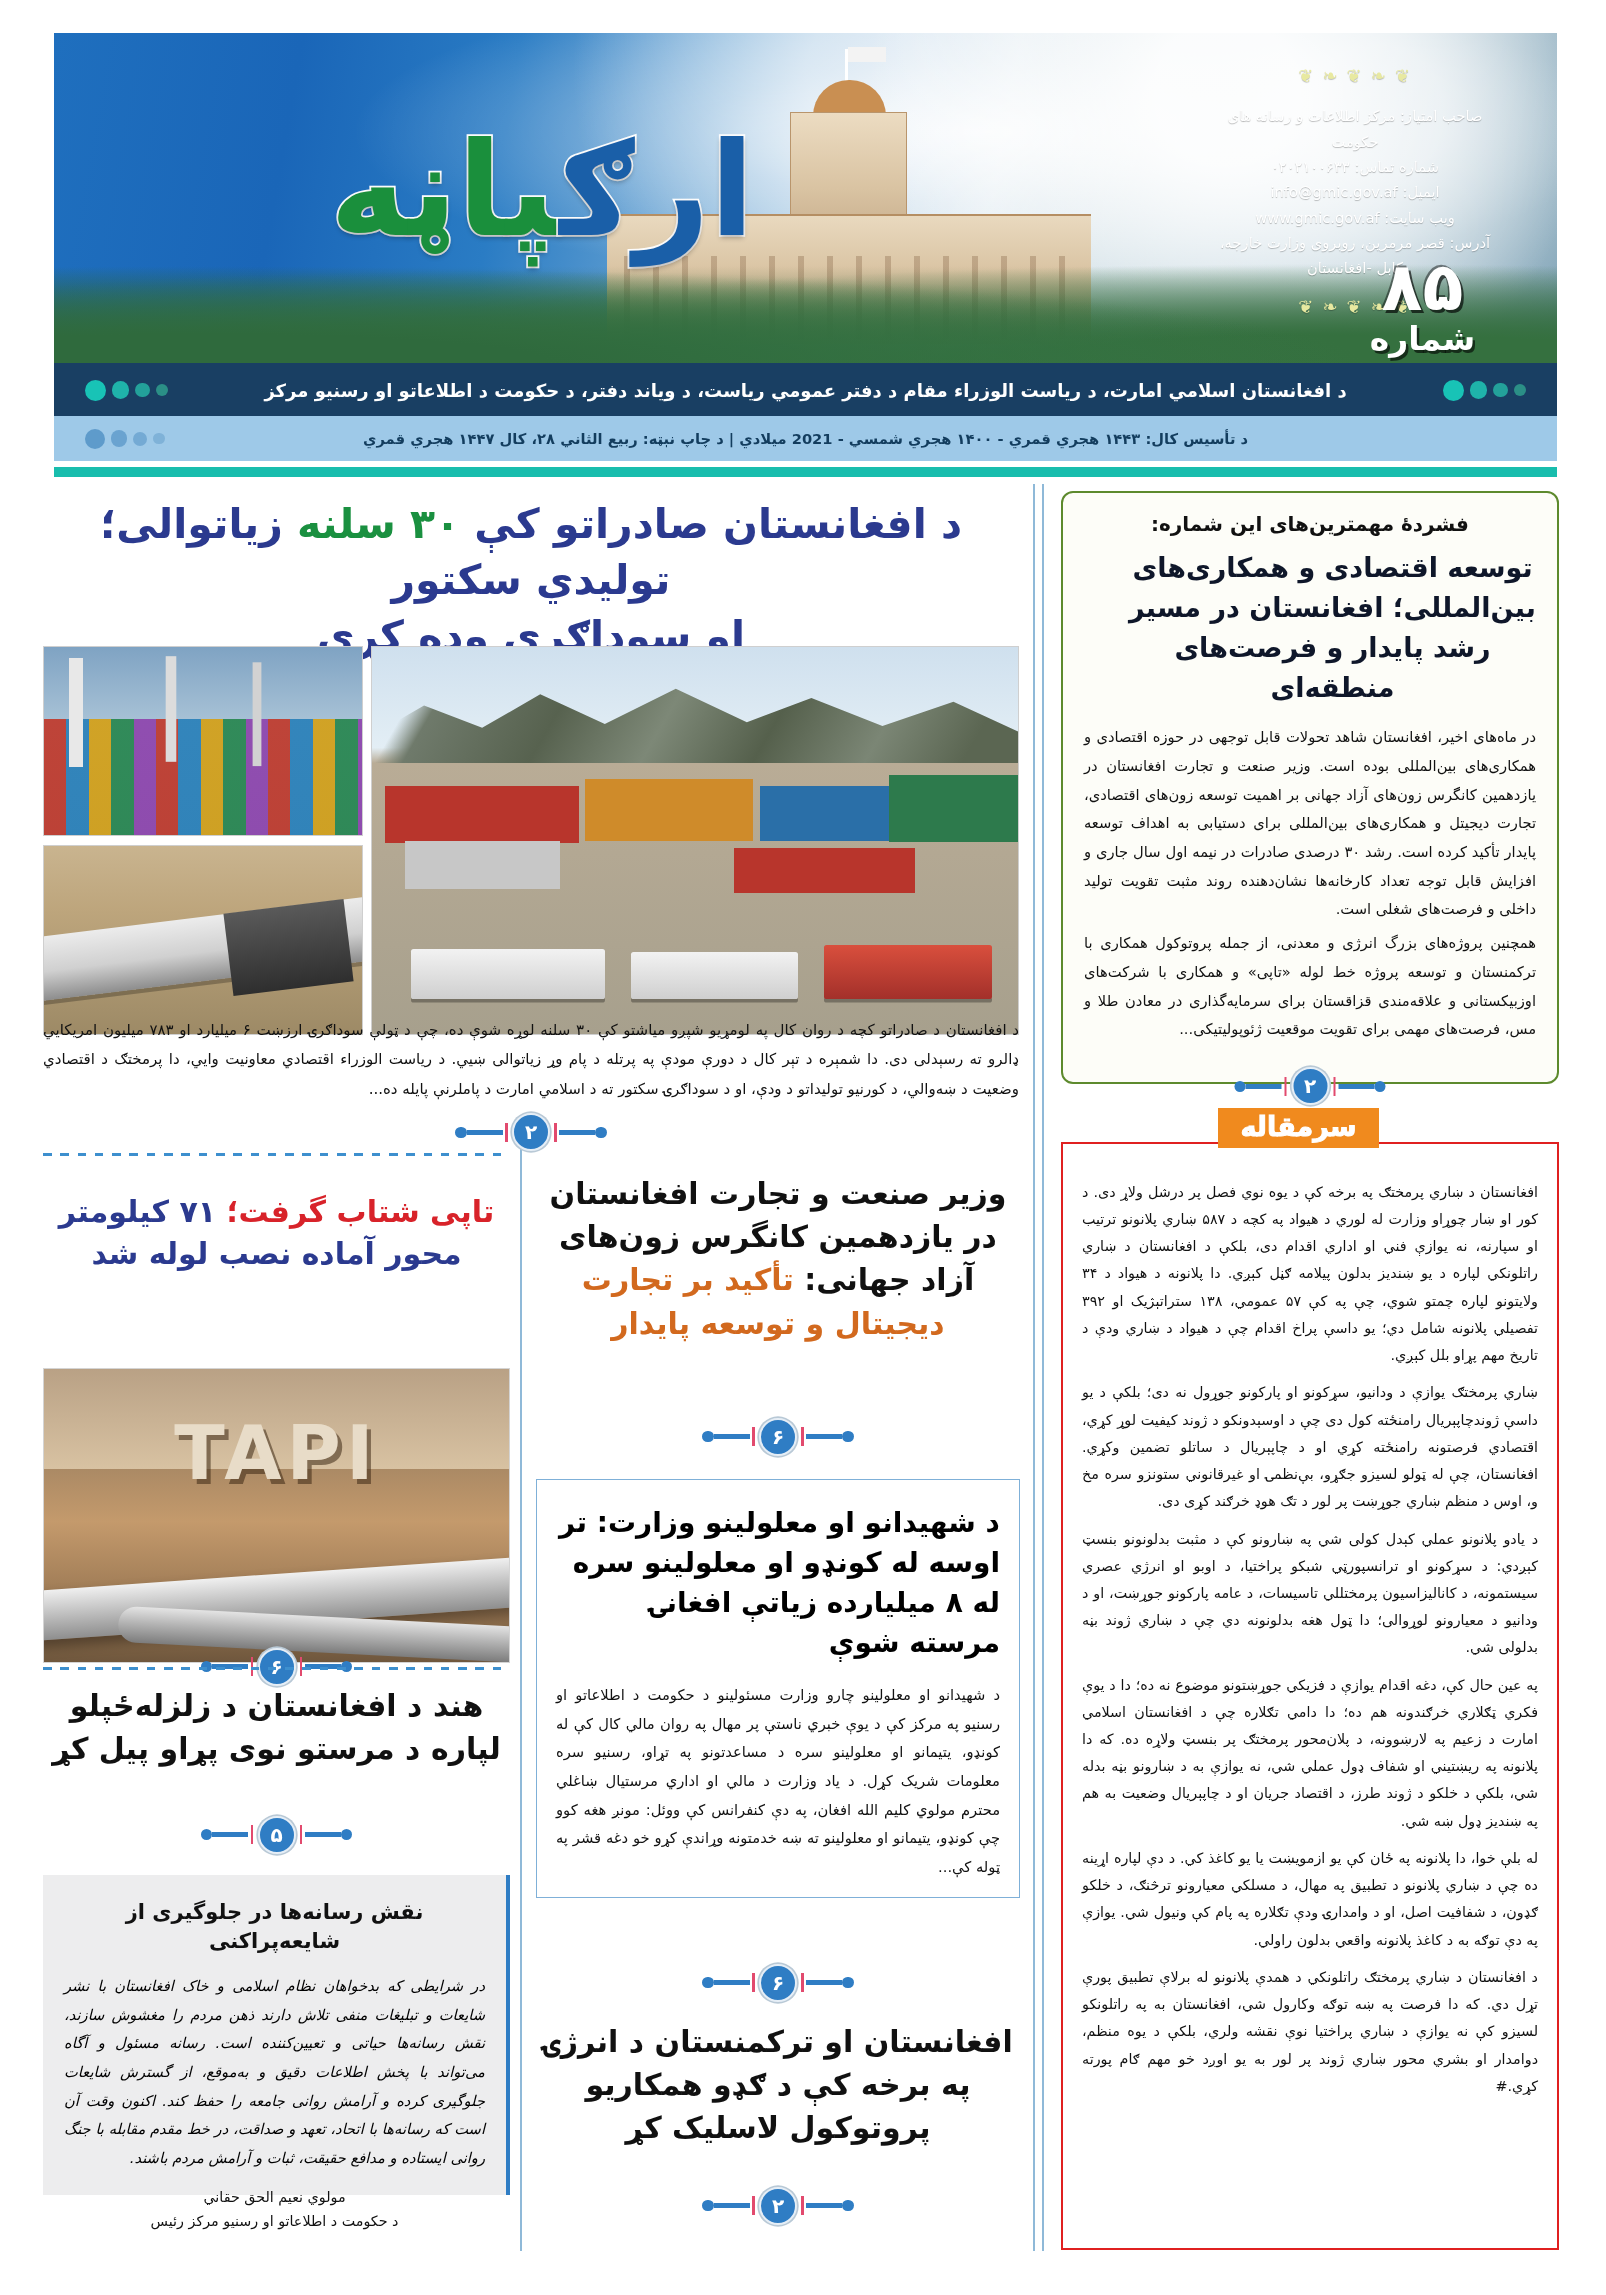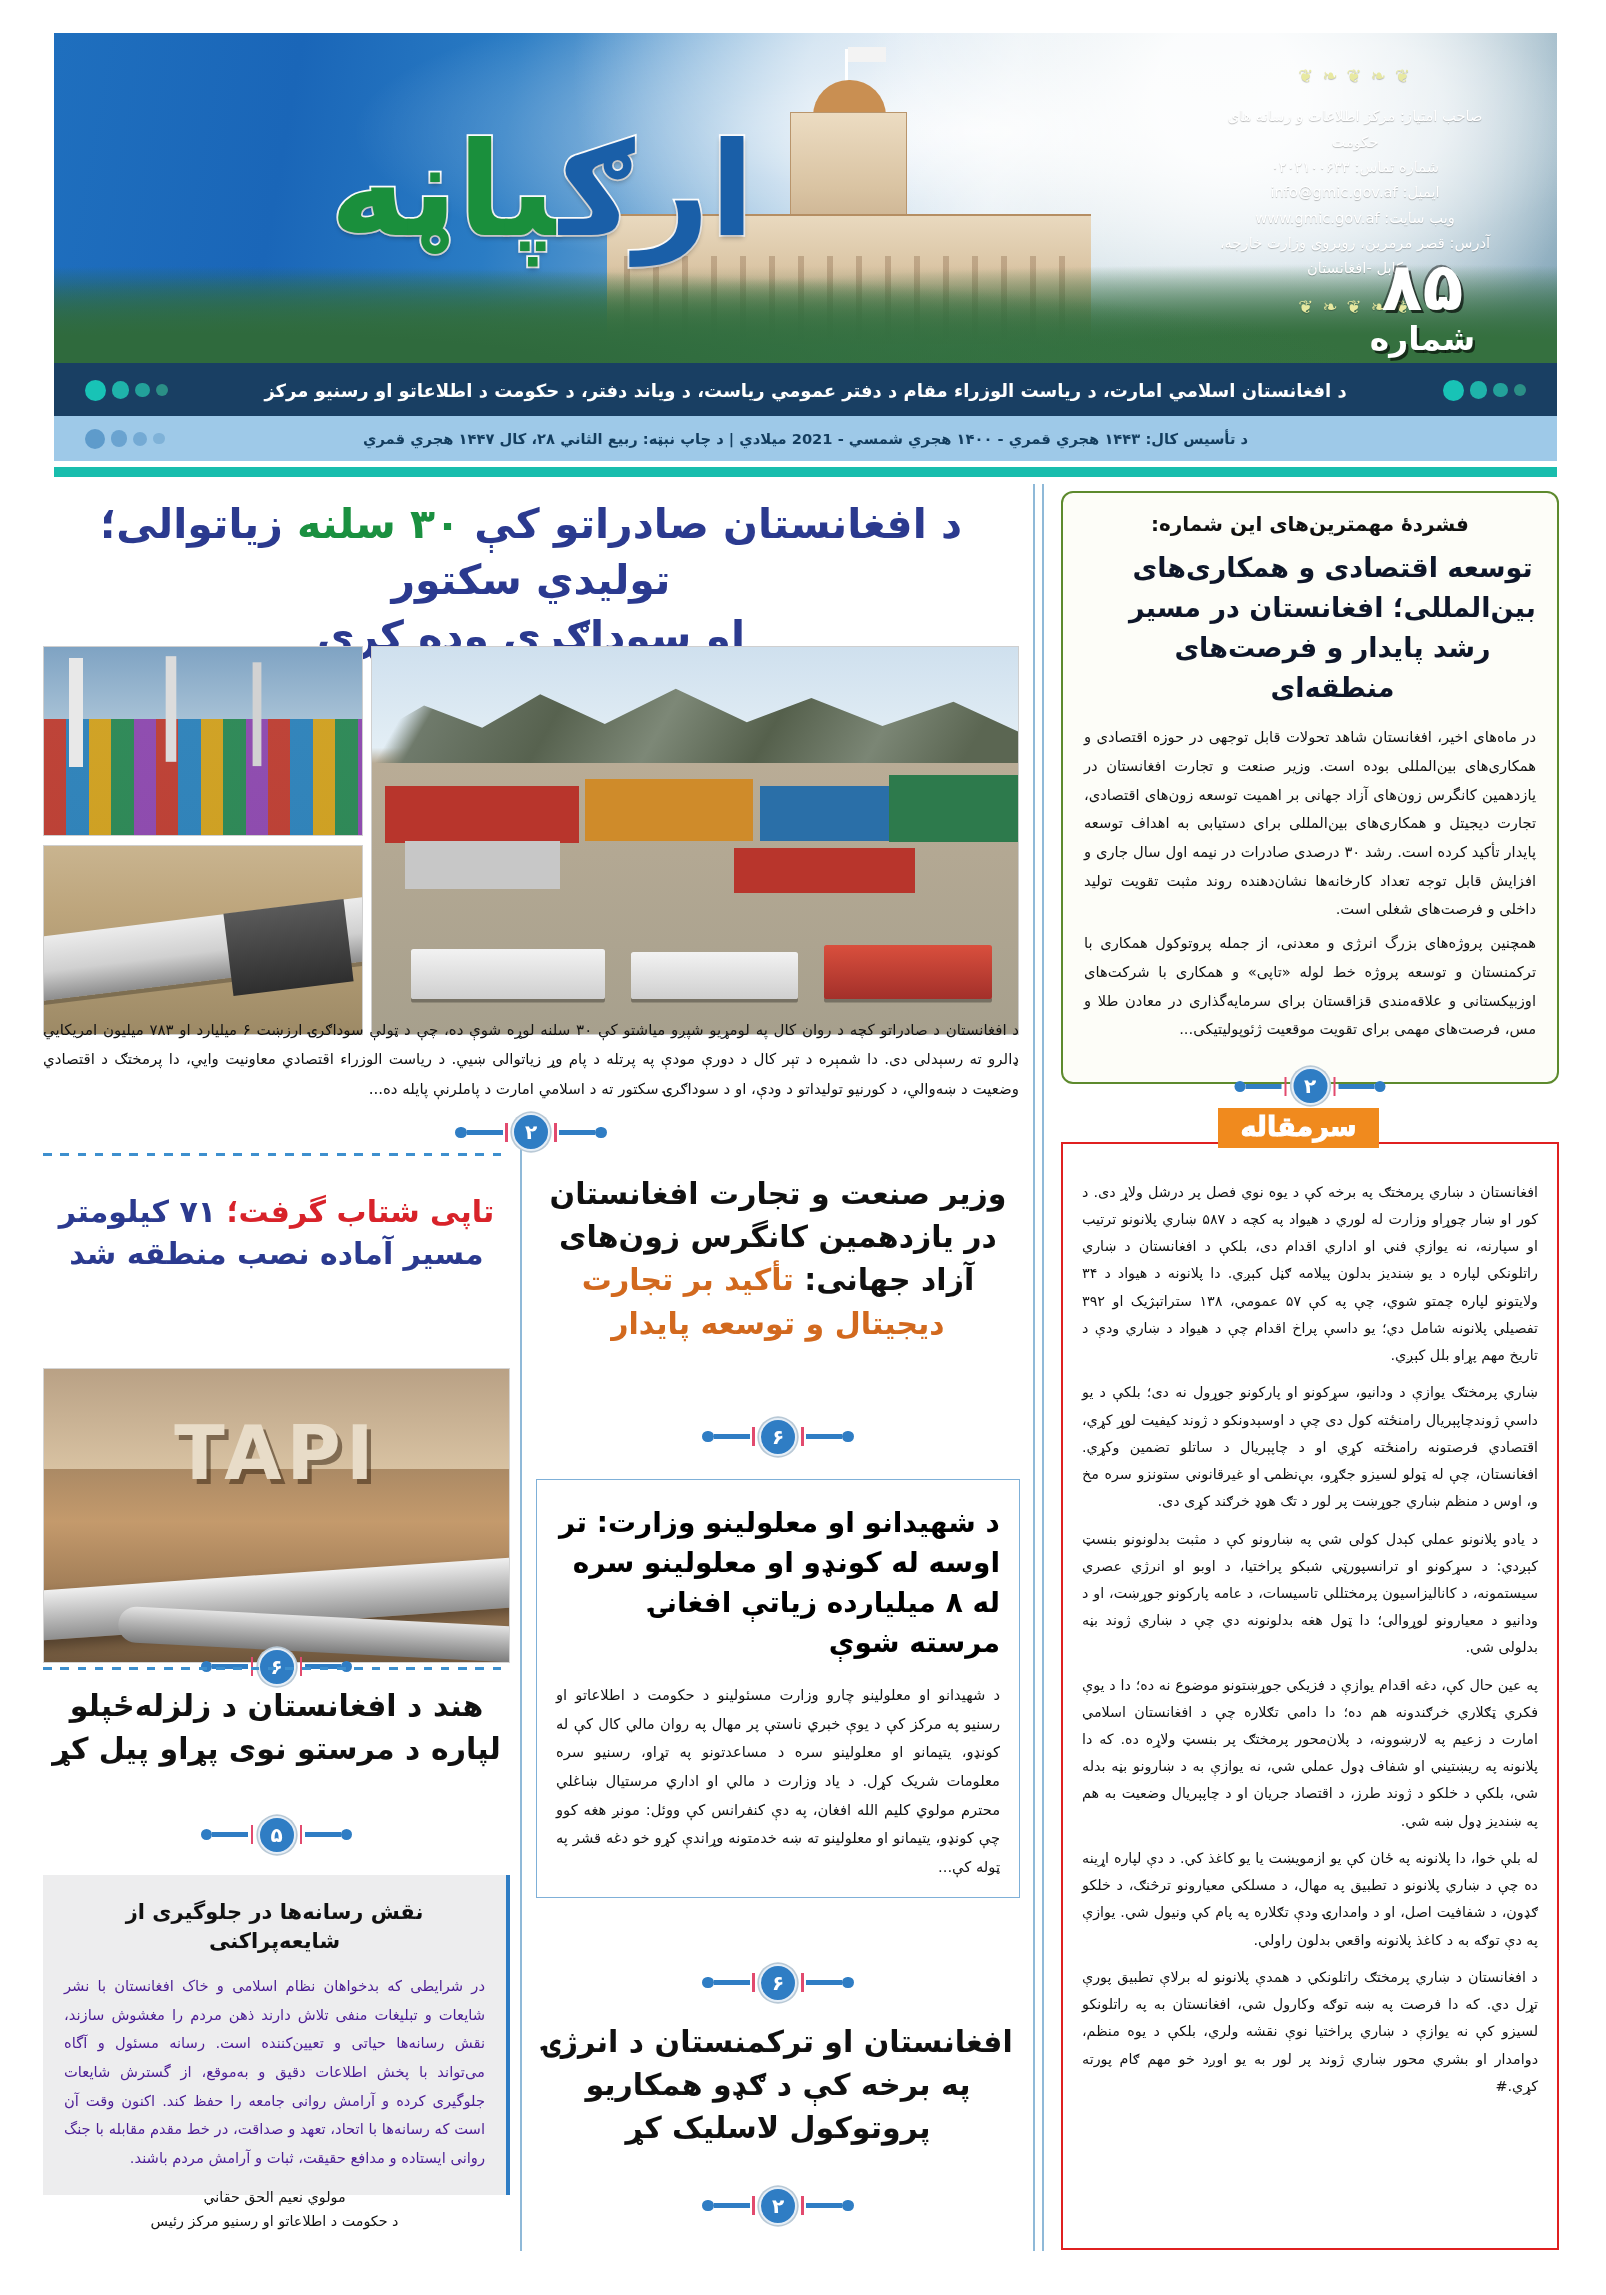--- a/index.html
+++ b/index.html
@@ -326,21 +326,21 @@
   .editorial-left {
     position: absolute; left: 43px; top: 1875px; width: 467px; height: 320px;
     background: #ededee; border-right: 4.3px solid #2f7dc4;
     padding: 22.5px 21px 17.3px;
   }
   .editorial-left h3 {
     font-size: 21px; font-weight: 700; text-align: center; color: #111;
     margin-bottom: 15.6px; line-height: 1.4;
   }
   .editorial-left p {
-    font-size: 14.7px; line-height: 1.95; text-align: justify; color: #4c1d95;
+    font-size: 14.7px; line-height: 1.95; text-align: justify; color: #000000; font-style: italic;
   }
   .editorial-left .sig {
     margin-top: 14px; text-align: center; font-size: 14.3px; line-height: 1.65; color: #111;
   }
 
   
   .mid-head1 {
     position: absolute; left: 536px; top: 1172px; width: 484px;
     text-align: center; font-size: 30px; font-weight: 700; line-height: 1.44;
     color: #111; direction: rtl;
@@ -517,21 +517,21 @@
       <span class="tick"></span>
       <span class="bar"></span>
       <span class="dot"></span>
     </div>
   </div>
 
   <div class="dash-sep" style="left:43px; top:1153px; width:467px;"></div>
 
   <div class="tapi-head">
     <span class="red">تاپی شتاب گرفت؛</span><span> ۷۱ کیلومتر</span>
-    <div>مسیر آماده نصب منطقه شد</div>
+    <div>محور آماده نصب لوله شد</div>
   </div>
 
   <div class="tapi-photo">
     <div class="sky"></div>
     <div class="word">TAPI</div>
     <div class="pipe"></div>
     <div class="pipe2"></div>
   </div>
 
   <div style="position:absolute; left:43px; top:1638px; width:467px;">

